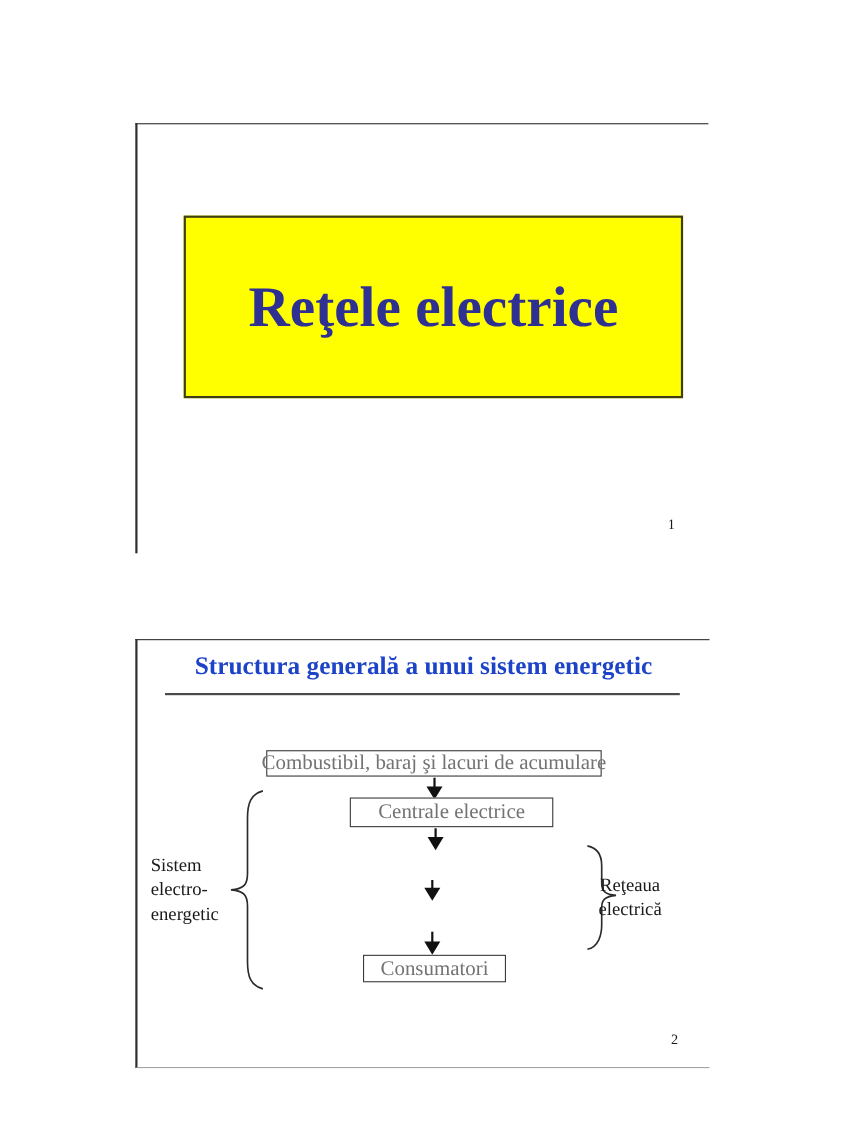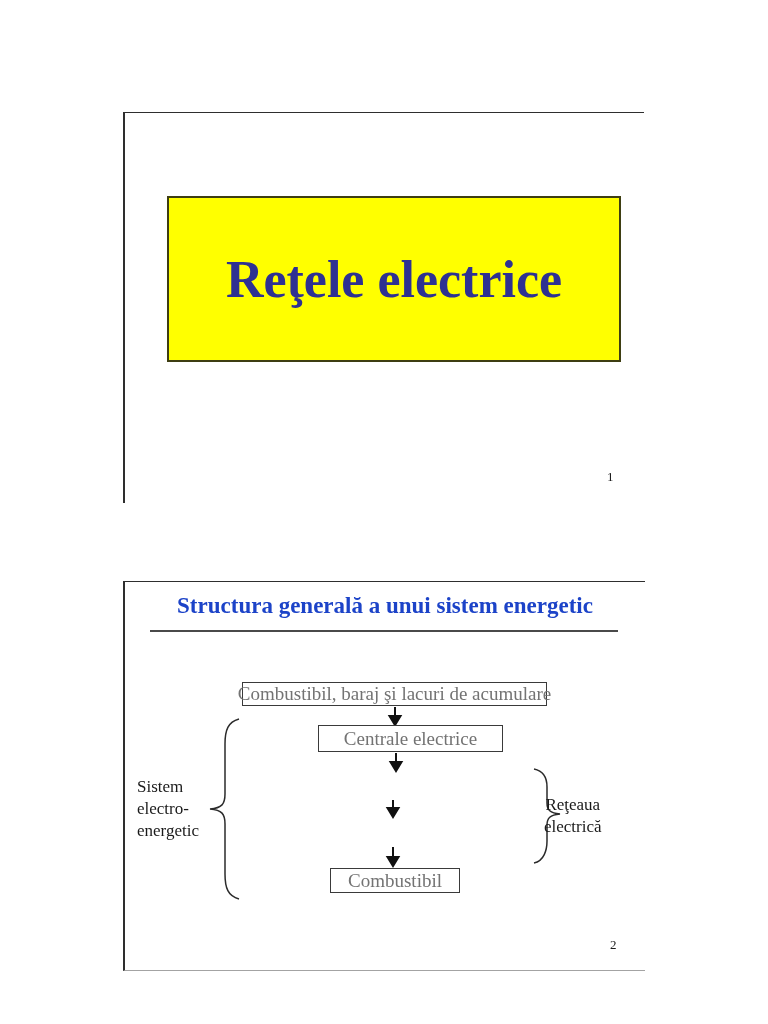--- a/index.html
+++ b/index.html
@@ -129,21 +129,21 @@
         <polygon points="262.5,275 273.5,275 268,284"></polygon>
       </g>
 
       <path fill="none" stroke="#2b2b2b" stroke-width="1.5" d="M 114,137 C 103,140 100,148 100,162 L 100,212 C 100,222 97,226 85,227 C 97,228 100,232 100,242 L 100,292 C 100,306 103,314 114,317"></path>
 
       <path fill="none" stroke="#2b2b2b" stroke-width="1.5" d="M 409,187 C 419,189 422,196 422,205 L 422,221 C 422,228 425,231 435,232 C 425,233 422,236 422,243 L 422,259 C 422,268 419,279 409,281"></path>
     </svg>
 
     <div class="flowbox fb1">Combustibil, baraj şi lacuri de acumulare</div>
     <div class="flowbox fb2">Centrale electrice</div>
-    <div class="flowbox fb5">Combustibil</div>
+    <div class="flowbox fb5">Consumatori</div>
 
     <div class="side-label label-left">
       <div>Sistem</div>
       <div>electro-</div>
       <div>energetic</div>
     </div>
     <div class="side-label label-right">
       <div>Reţeaua</div>
       <div>electrică</div>
     </div>

